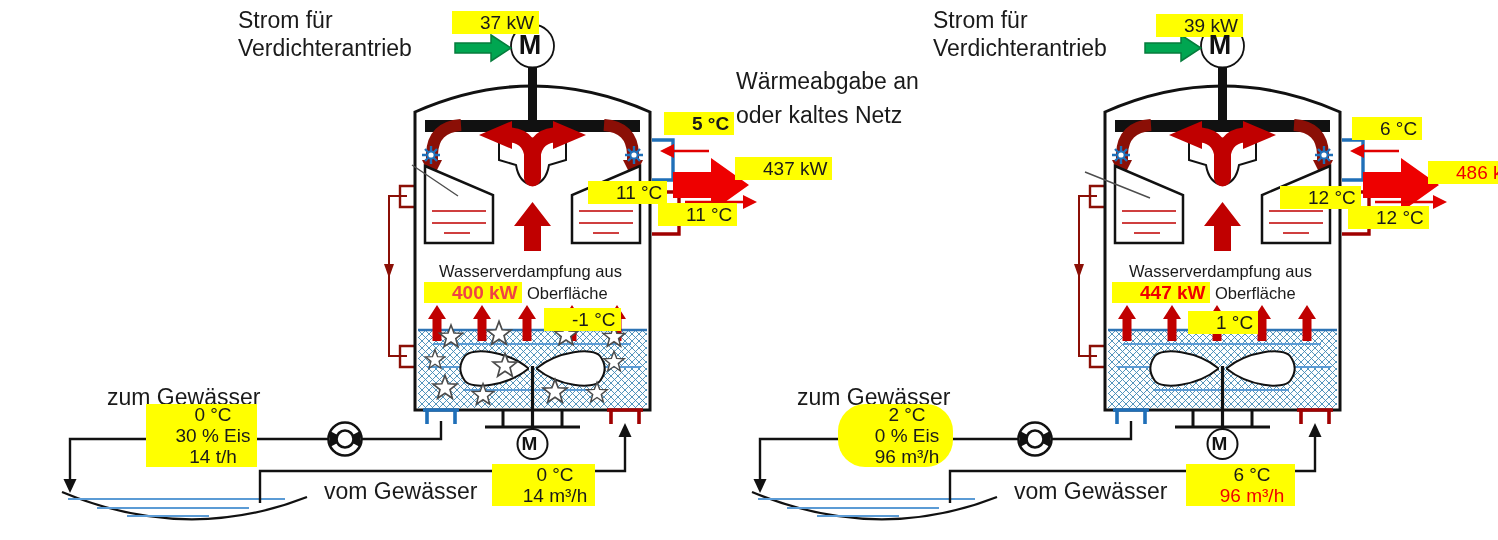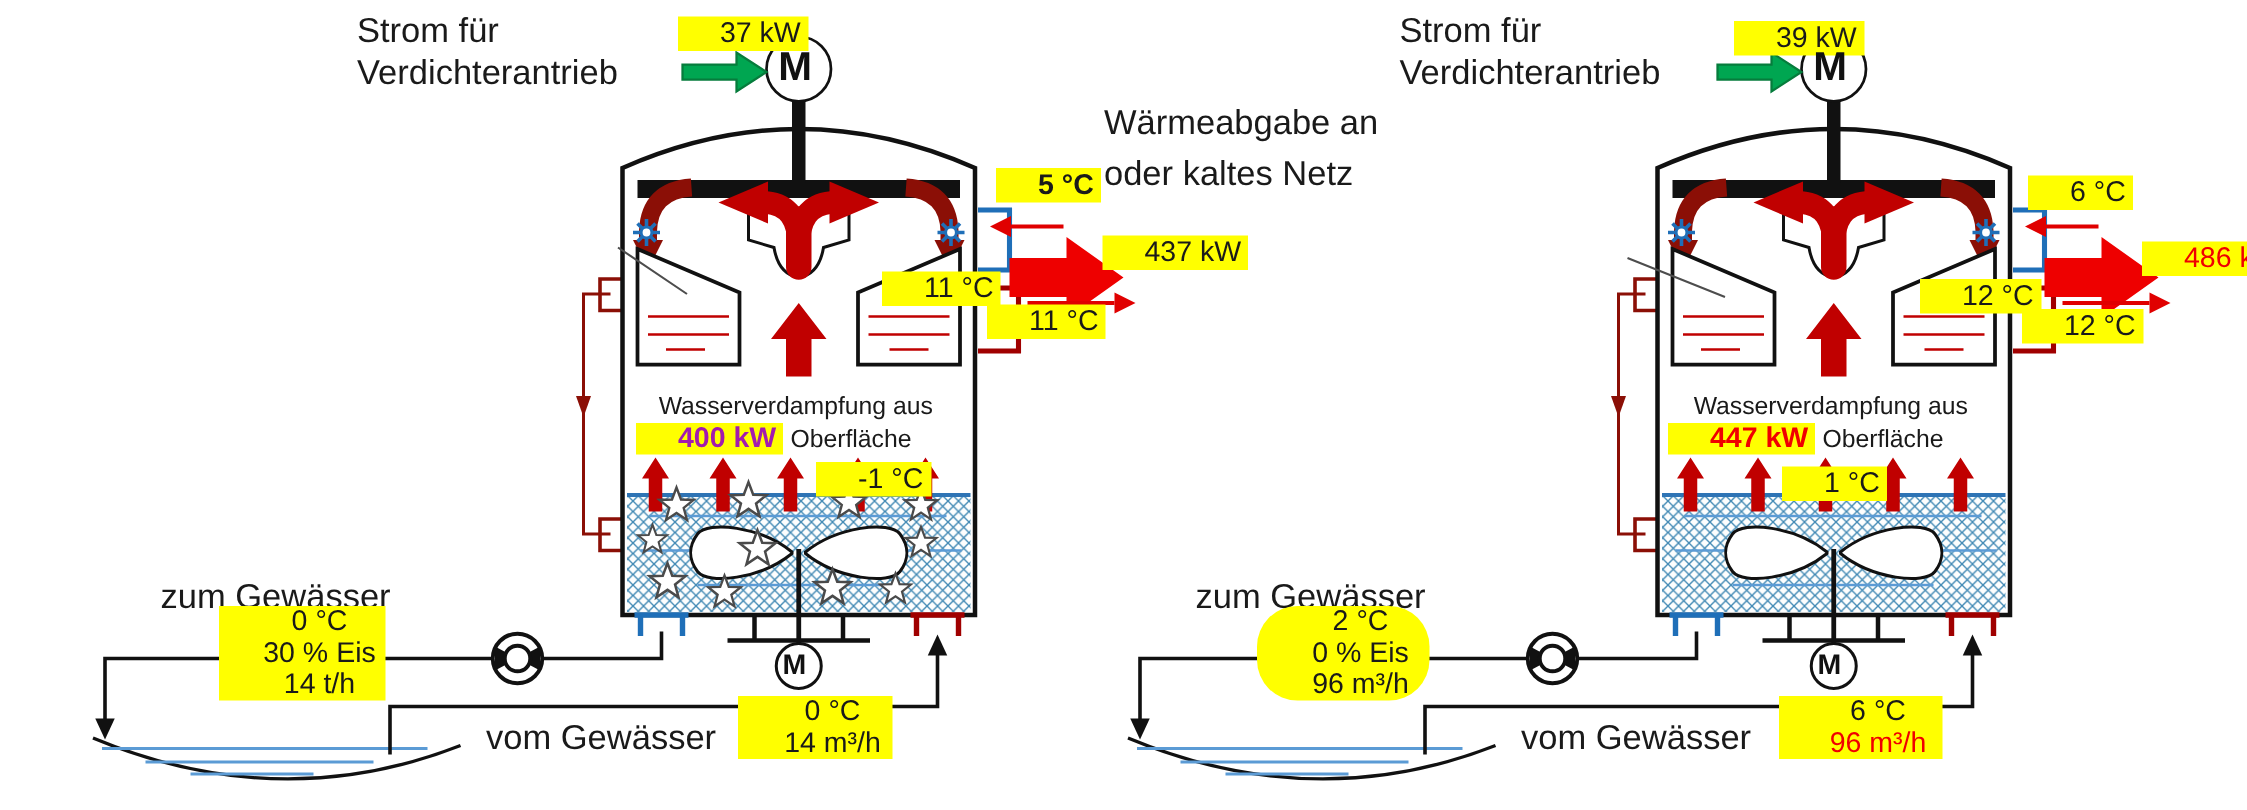--- a/index.html
+++ b/index.html
@@ -7,21 +7,21 @@
          font-family:"Liberation Sans",sans-serif;overflow:hidden;}
   .stage svg{position:absolute;left:0;top:0;}
   .lbl{position:absolute;white-space:nowrap;color:#1a1a1a;line-height:1.22;}
   .ylw{background:#ffff00;padding:0 5px;}
   .f23{font-size:23px;}
   .f19{font-size:19px;padding-left:28px;}
   .f16{font-size:16.5px;}
   .ctr{text-align:center;}
   .rgt{}
   .red{color:#f00000;}
-  .dred{color:#a21caf;}
+  .dred{color:#ef4444;}
   .b{font-weight:bold;}
   .mtop{transform:translate(-50%,-50%);font-size:27px;font-weight:bold;color:#111;}
   .mbot{transform:translate(-50%,-50%);font-size:19px;font-weight:bold;color:#111;}
   .boxline{line-height:21px;}
 </style>
 </head>
 <body>
 
 <div class="stage">
 

